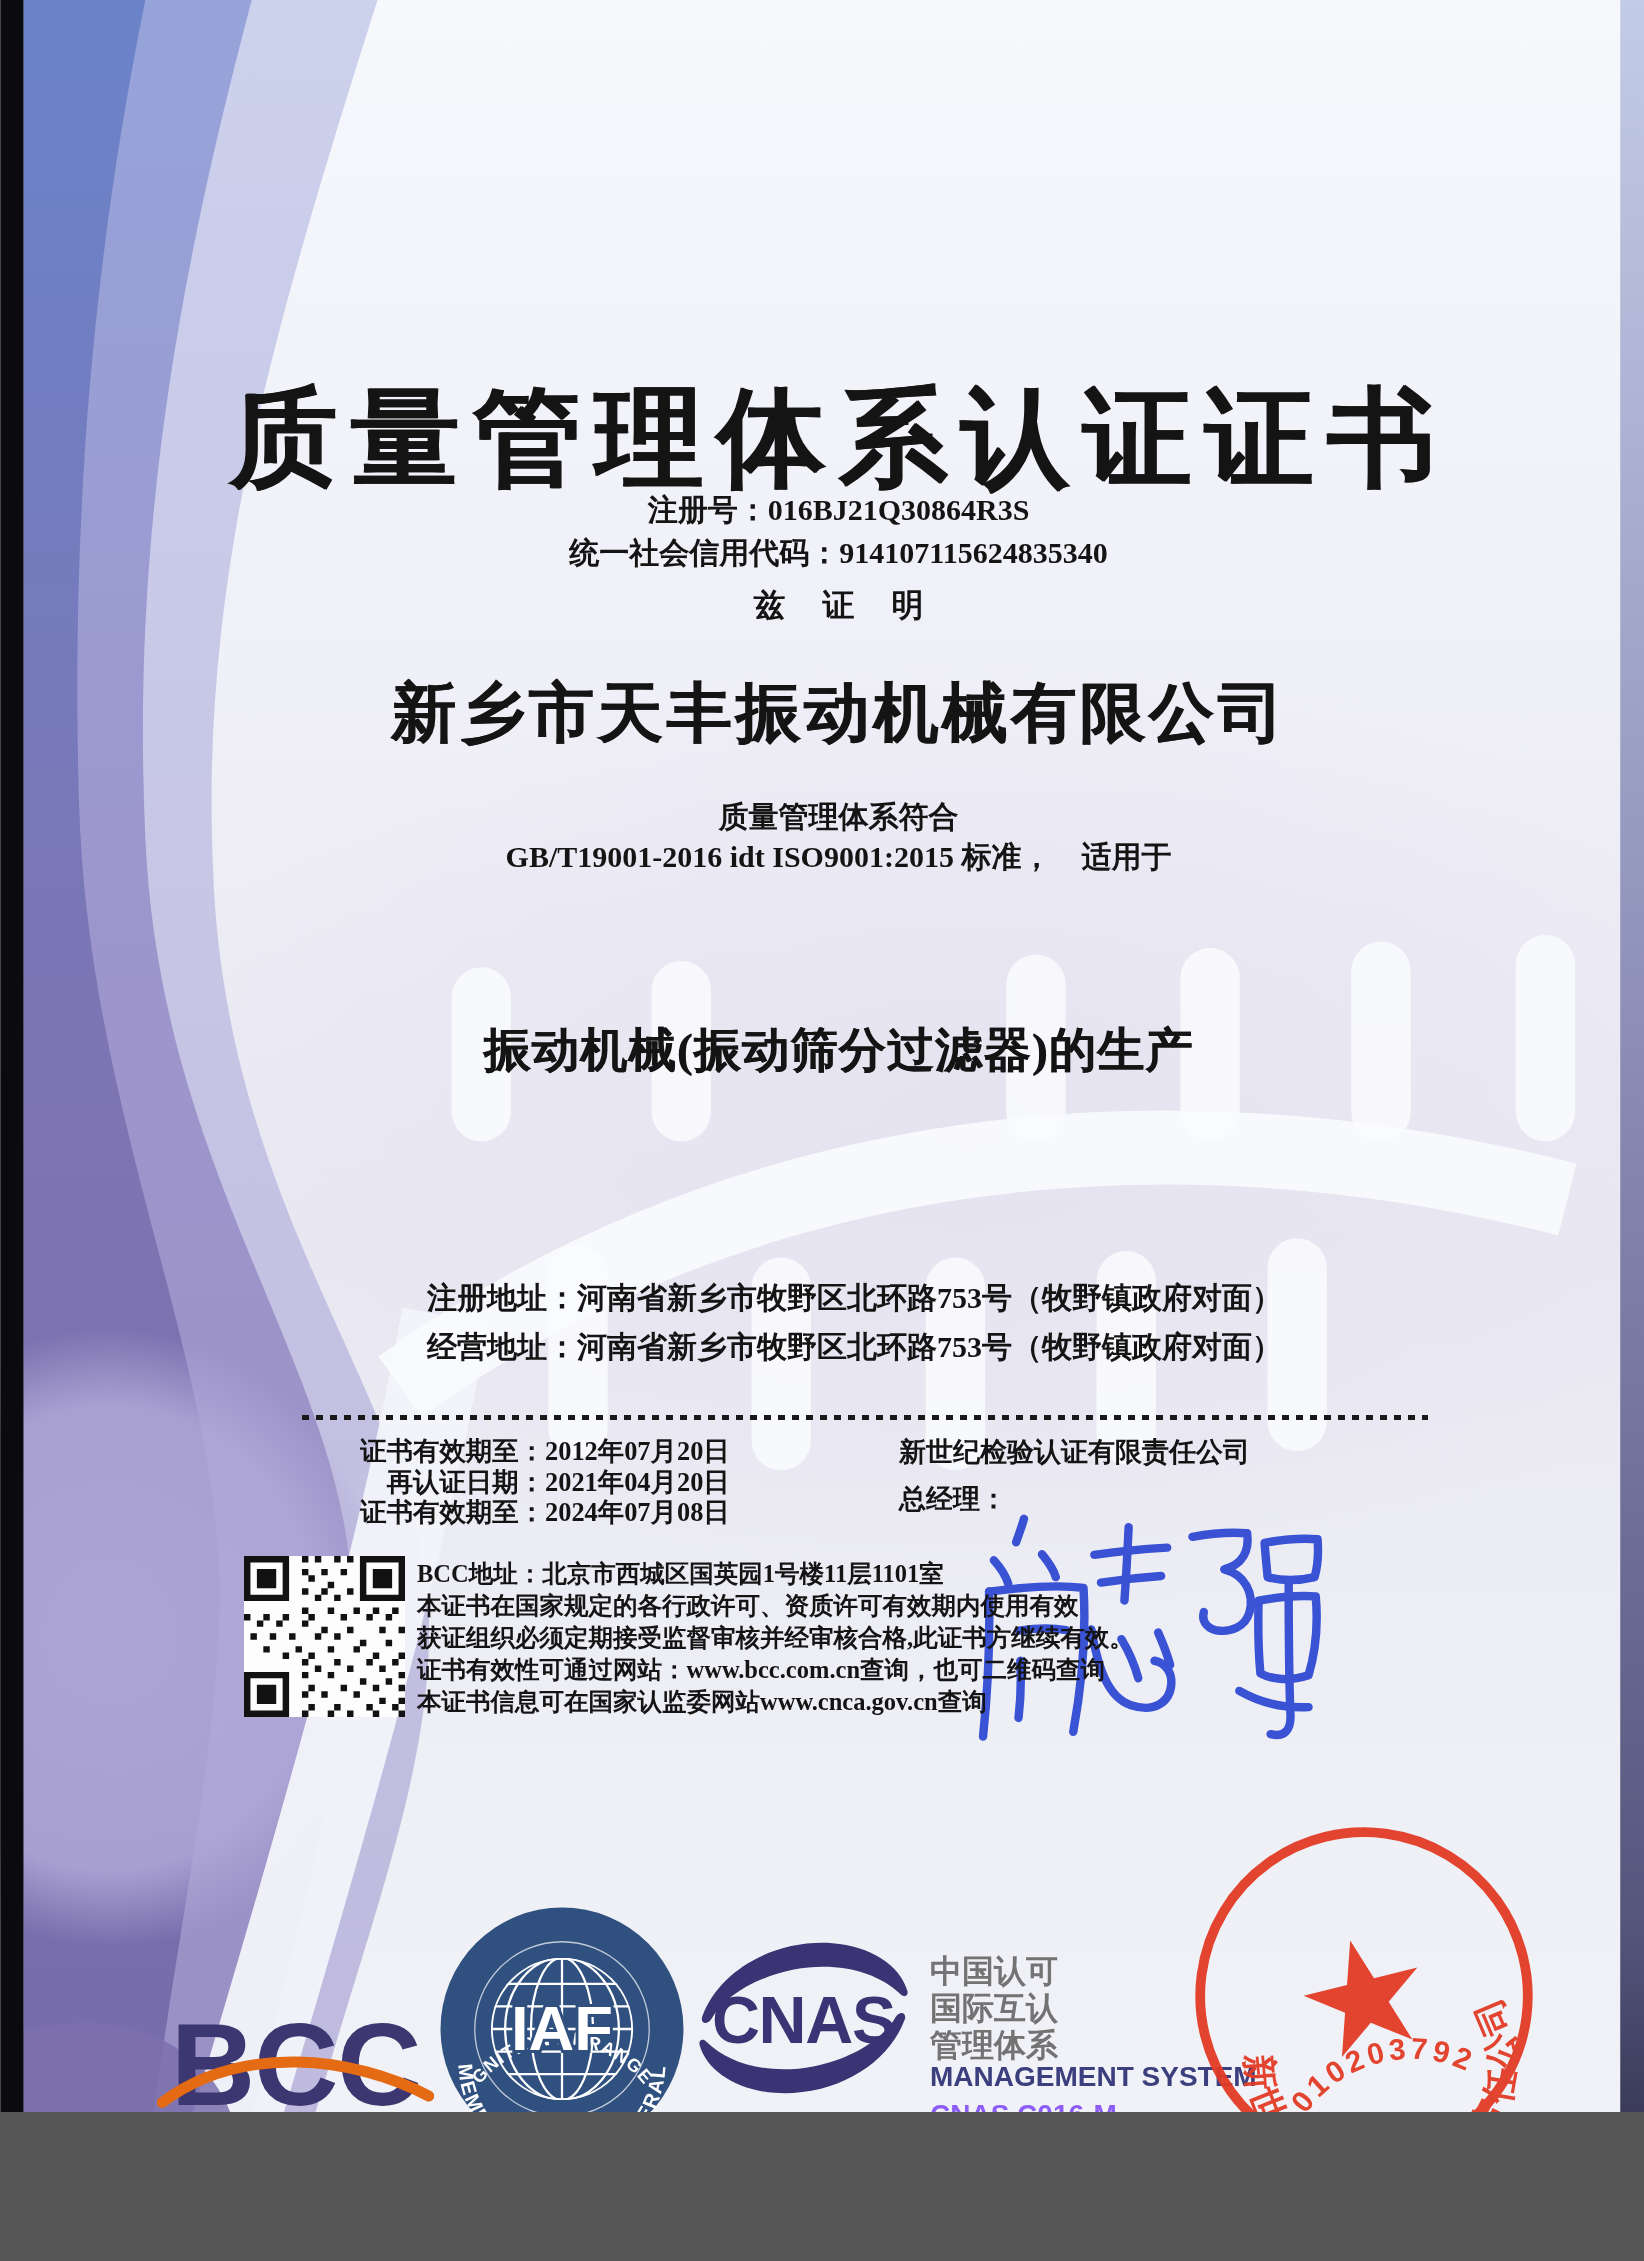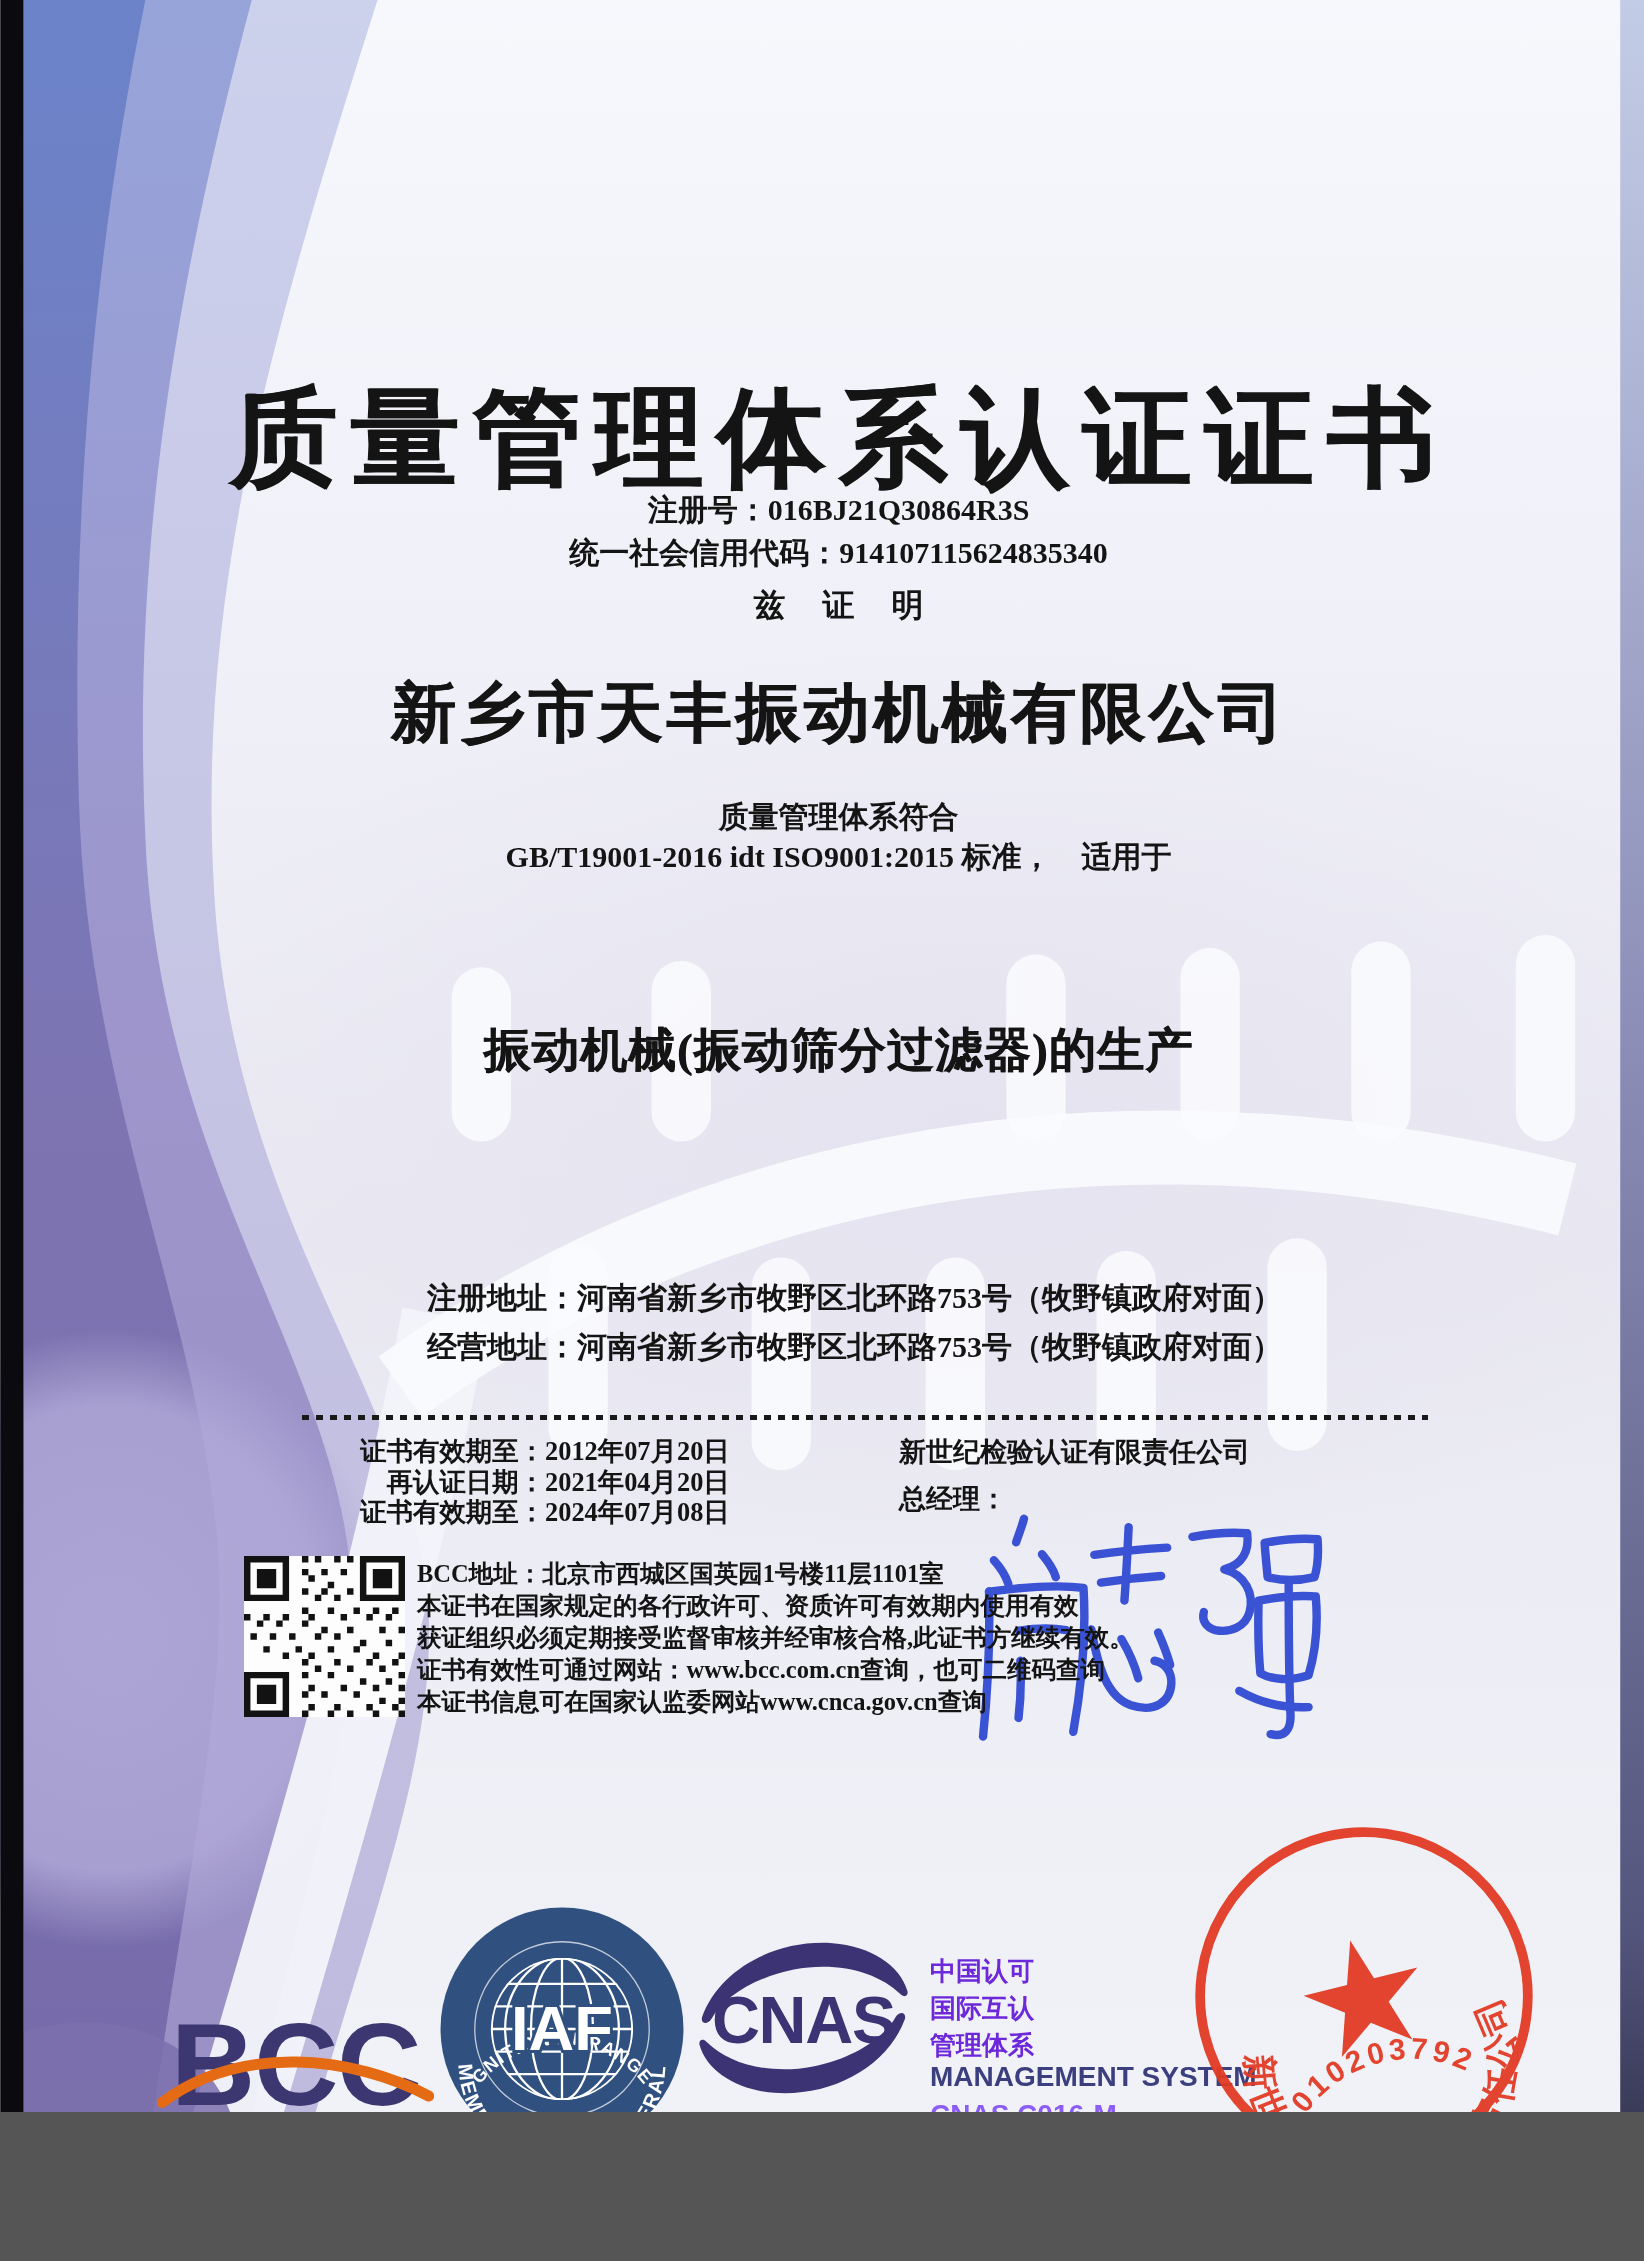--- a/index.html
+++ b/index.html
@@ -41,21 +41,21 @@
   .drow .dlab{width:193px;text-align:right;}
   .drow .dval{text-align:left;}
   .drow1{top:1434px;} .drow2{top:1465px;} .drow3{top:1495px;}
   
   .issuer{left:899px;top:1434px;font-size:27px;font-weight:700;white-space:nowrap;}
   .gm{left:899px;top:1481px;font-size:27px;font-weight:700;white-space:nowrap;}
   
   .fineprint{left:417px;top:1558px;width:684px;font-size:24.5px;line-height:32px;font-weight:600;white-space:nowrap;}
   .fineprint .lab{font-weight:800;}
   
-  .acc-cn{left:930px;top:1953px;font-size:26px;line-height:37px;color:#6d28d9;
+  .acc-cn{left:930px;top:1953px;font-size:32px;line-height:37px;color:#737373;
           font-family:"Liberation Sans","DejaVu Sans",sans-serif;font-weight:600;white-space:nowrap;}
   .acc-en1{left:930px;top:2061px;font-size:28px;font-weight:800;color:#3b3f7d;
           font-family:"Liberation Sans","DejaVu Sans",sans-serif;white-space:nowrap;}
   .acc-en2{left:930px;top:2099px;font-size:28px;font-weight:800;color:#8b5cf6;
           font-family:"Liberation Sans","DejaVu Sans",sans-serif;white-space:nowrap;}
   
   .bcc{left:157px;top:1998px;width:277px;height:142px;}
   .bcc .letters{
     position:absolute;left:0;top:0;width:100%;text-align:center;
     font-family:"Liberation Sans","DejaVu Sans",sans-serif;

